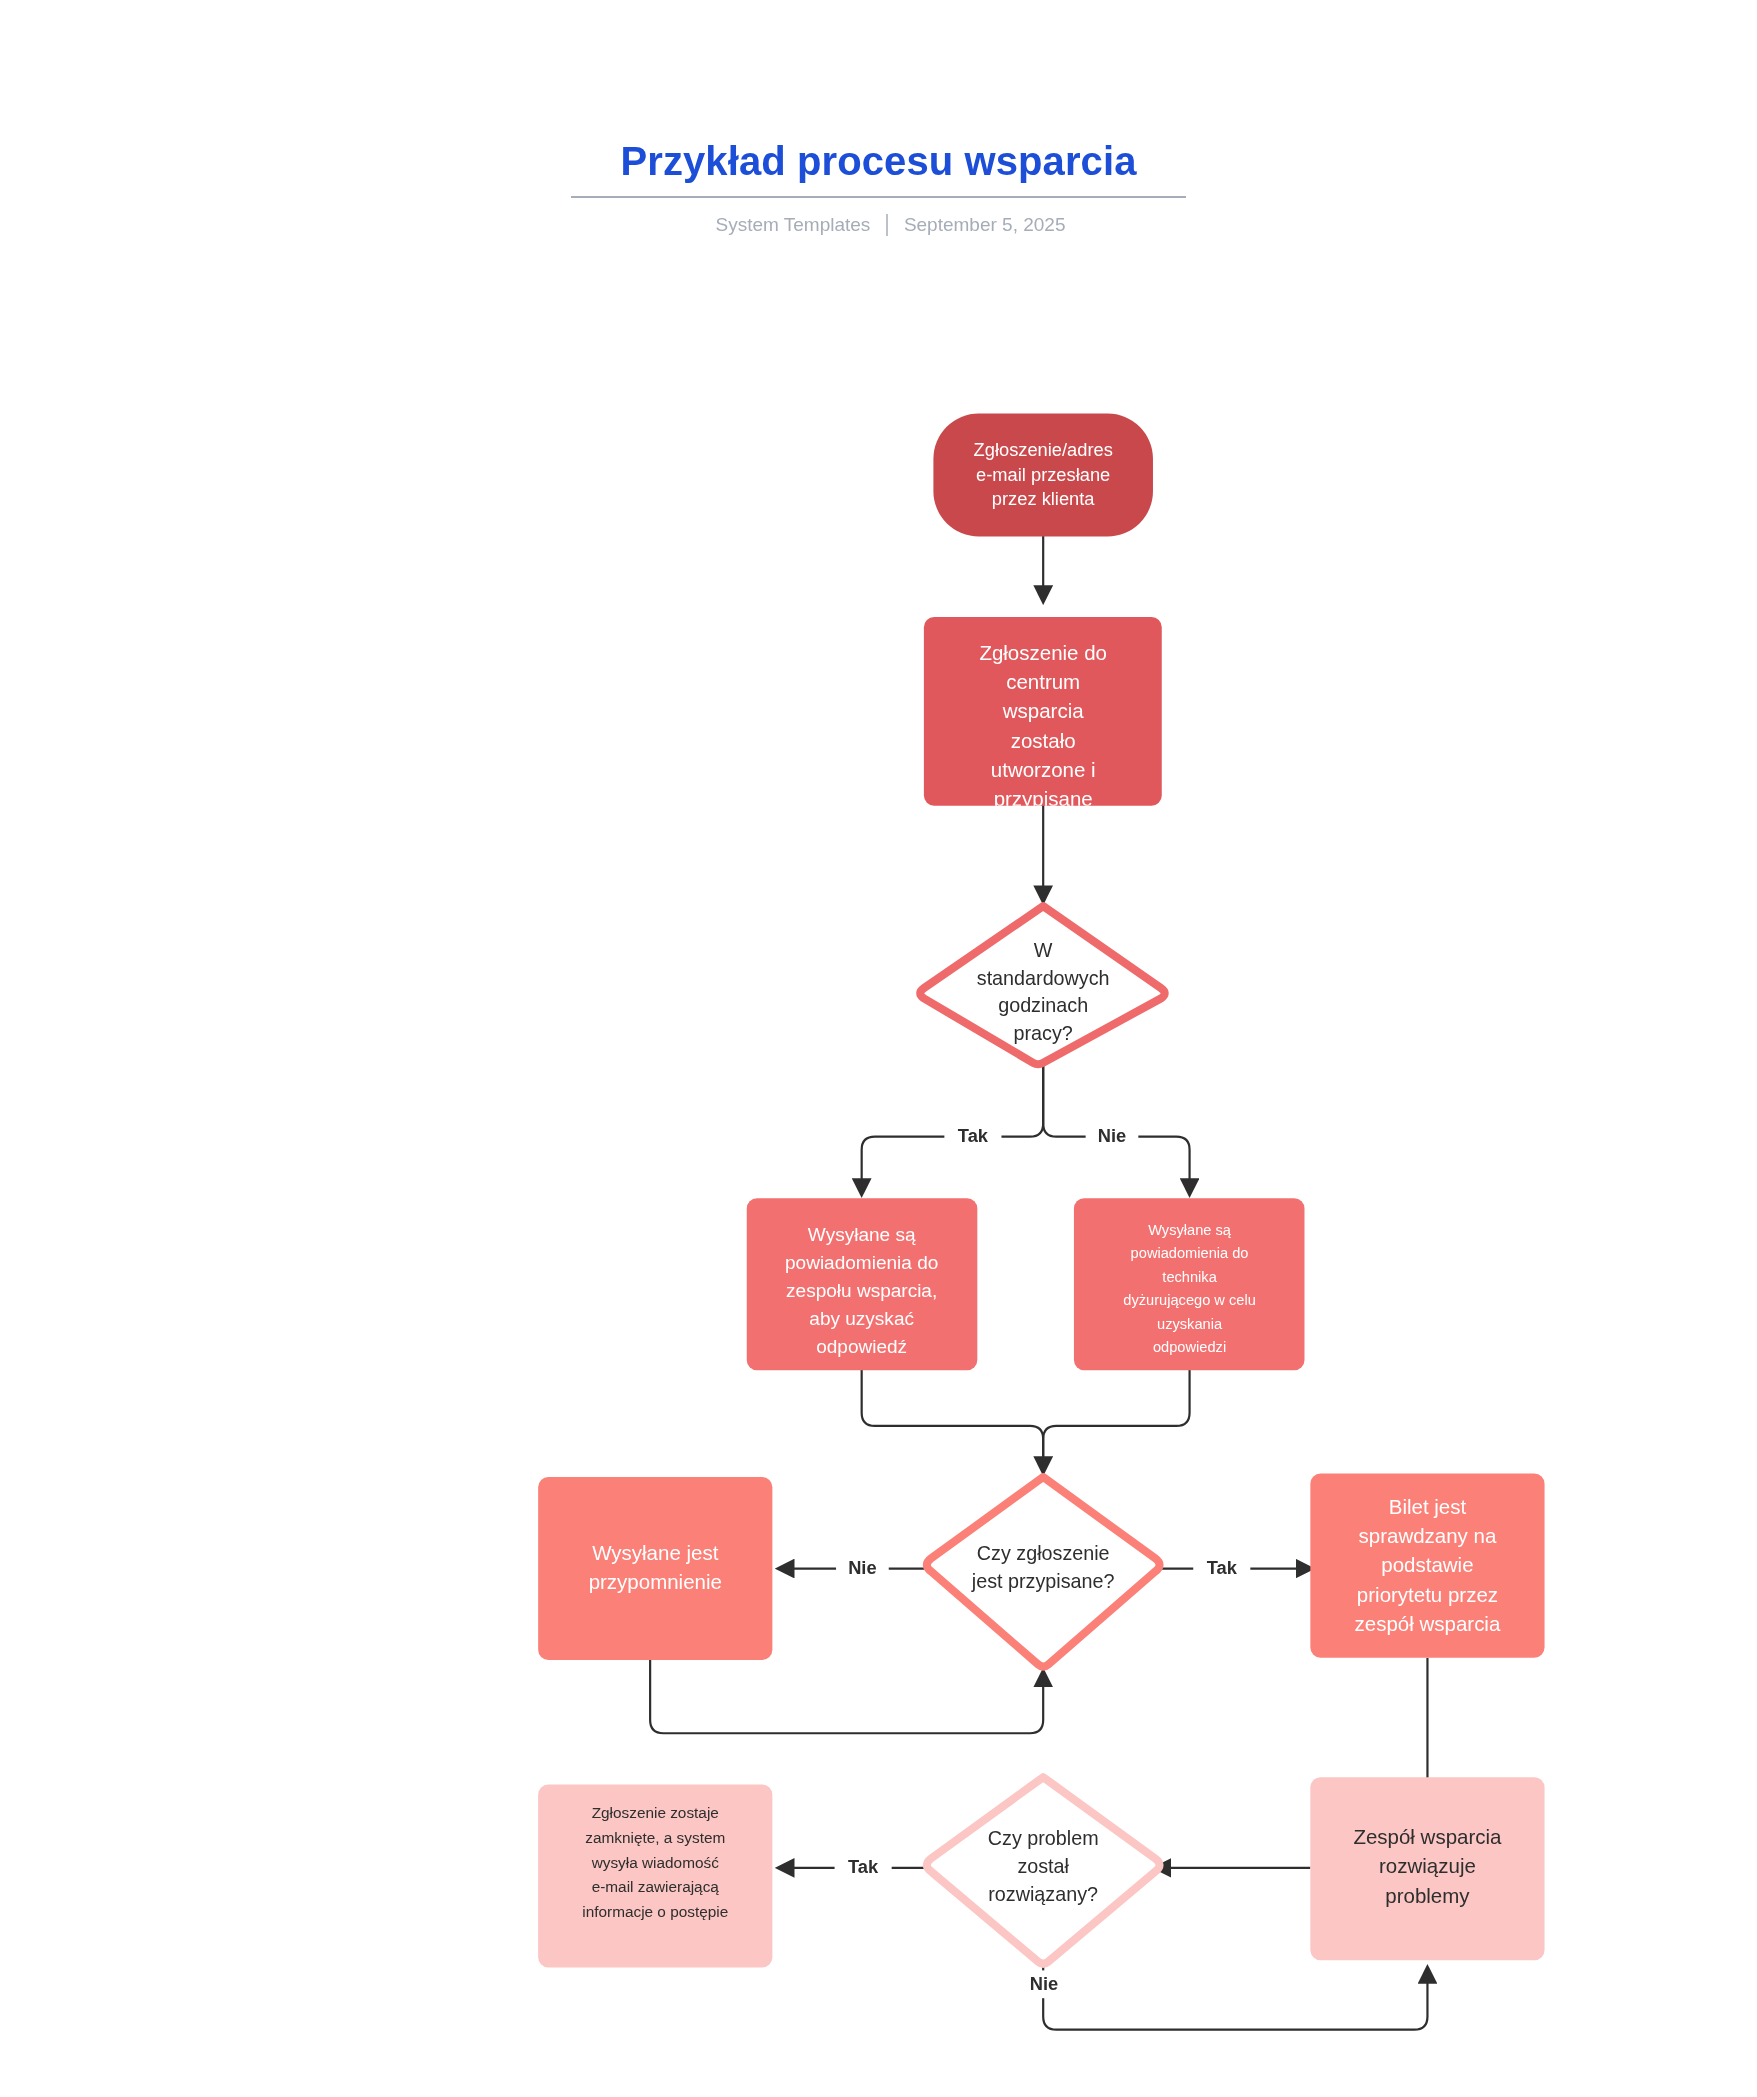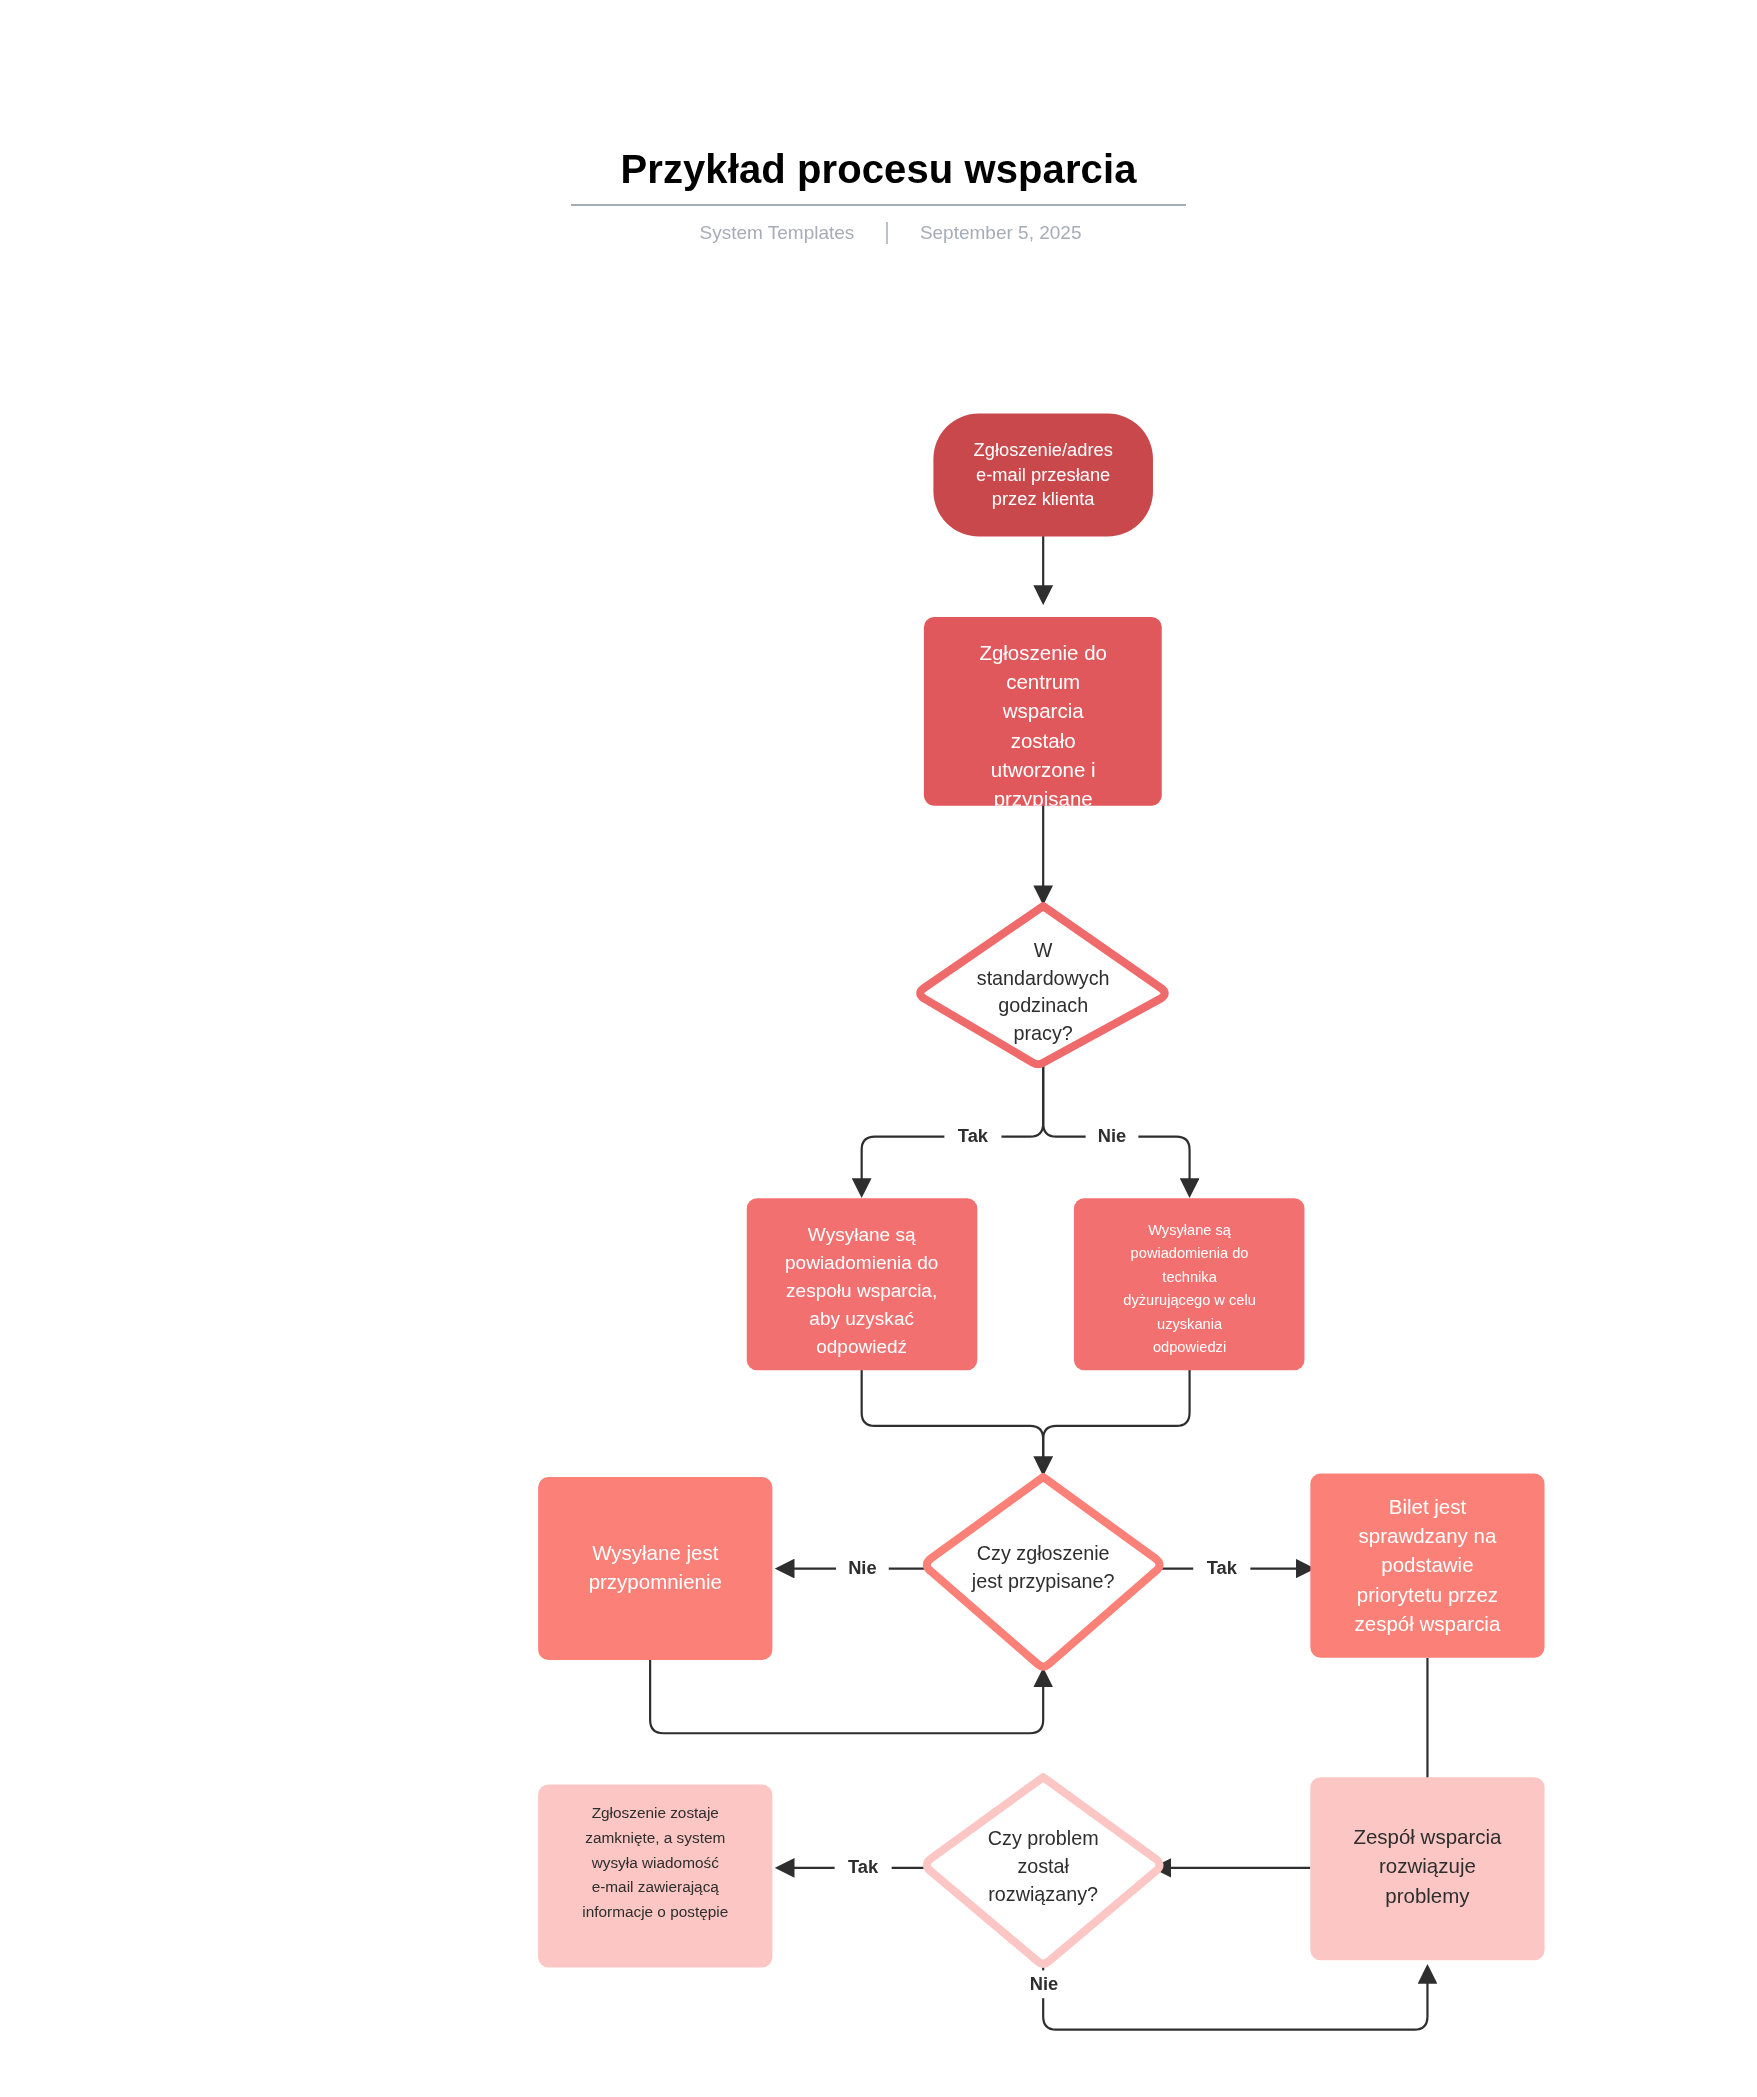--- a/index.html
+++ b/index.html
@@ -17,36 +17,36 @@
   .header {
     position: absolute;
     top: 132px;
     left: 0;
     width: 1757px;
     text-align: center;
   }
   .doc-title {
     font-size: 40px;
     font-weight: bold;
-    color: #000000;
+    color: #1d4ed8;
     letter-spacing: 0.1px;
     line-height: 1.1;
-    margin: 15px auto;
+    margin: 7px auto;
     width: 615px;
     padding-bottom: 13px;
     border-bottom: 2.2px solid #a6acb8;
   }
   .doc-meta {
     margin-top: 16px;
     font-size: 19px;
     color: #a6acb8;
     display: flex;
     justify-content: center;
     align-items: center;
-    gap: 16px;
+    gap: 0px;
     margin-left: 24px;
   }
   .doc-meta .sep {
     display: inline-block;
     width: 1.5px;
     height: 22px;
     background: #bcc1cb;
     margin: 0 16px;
   }
   #flow {

